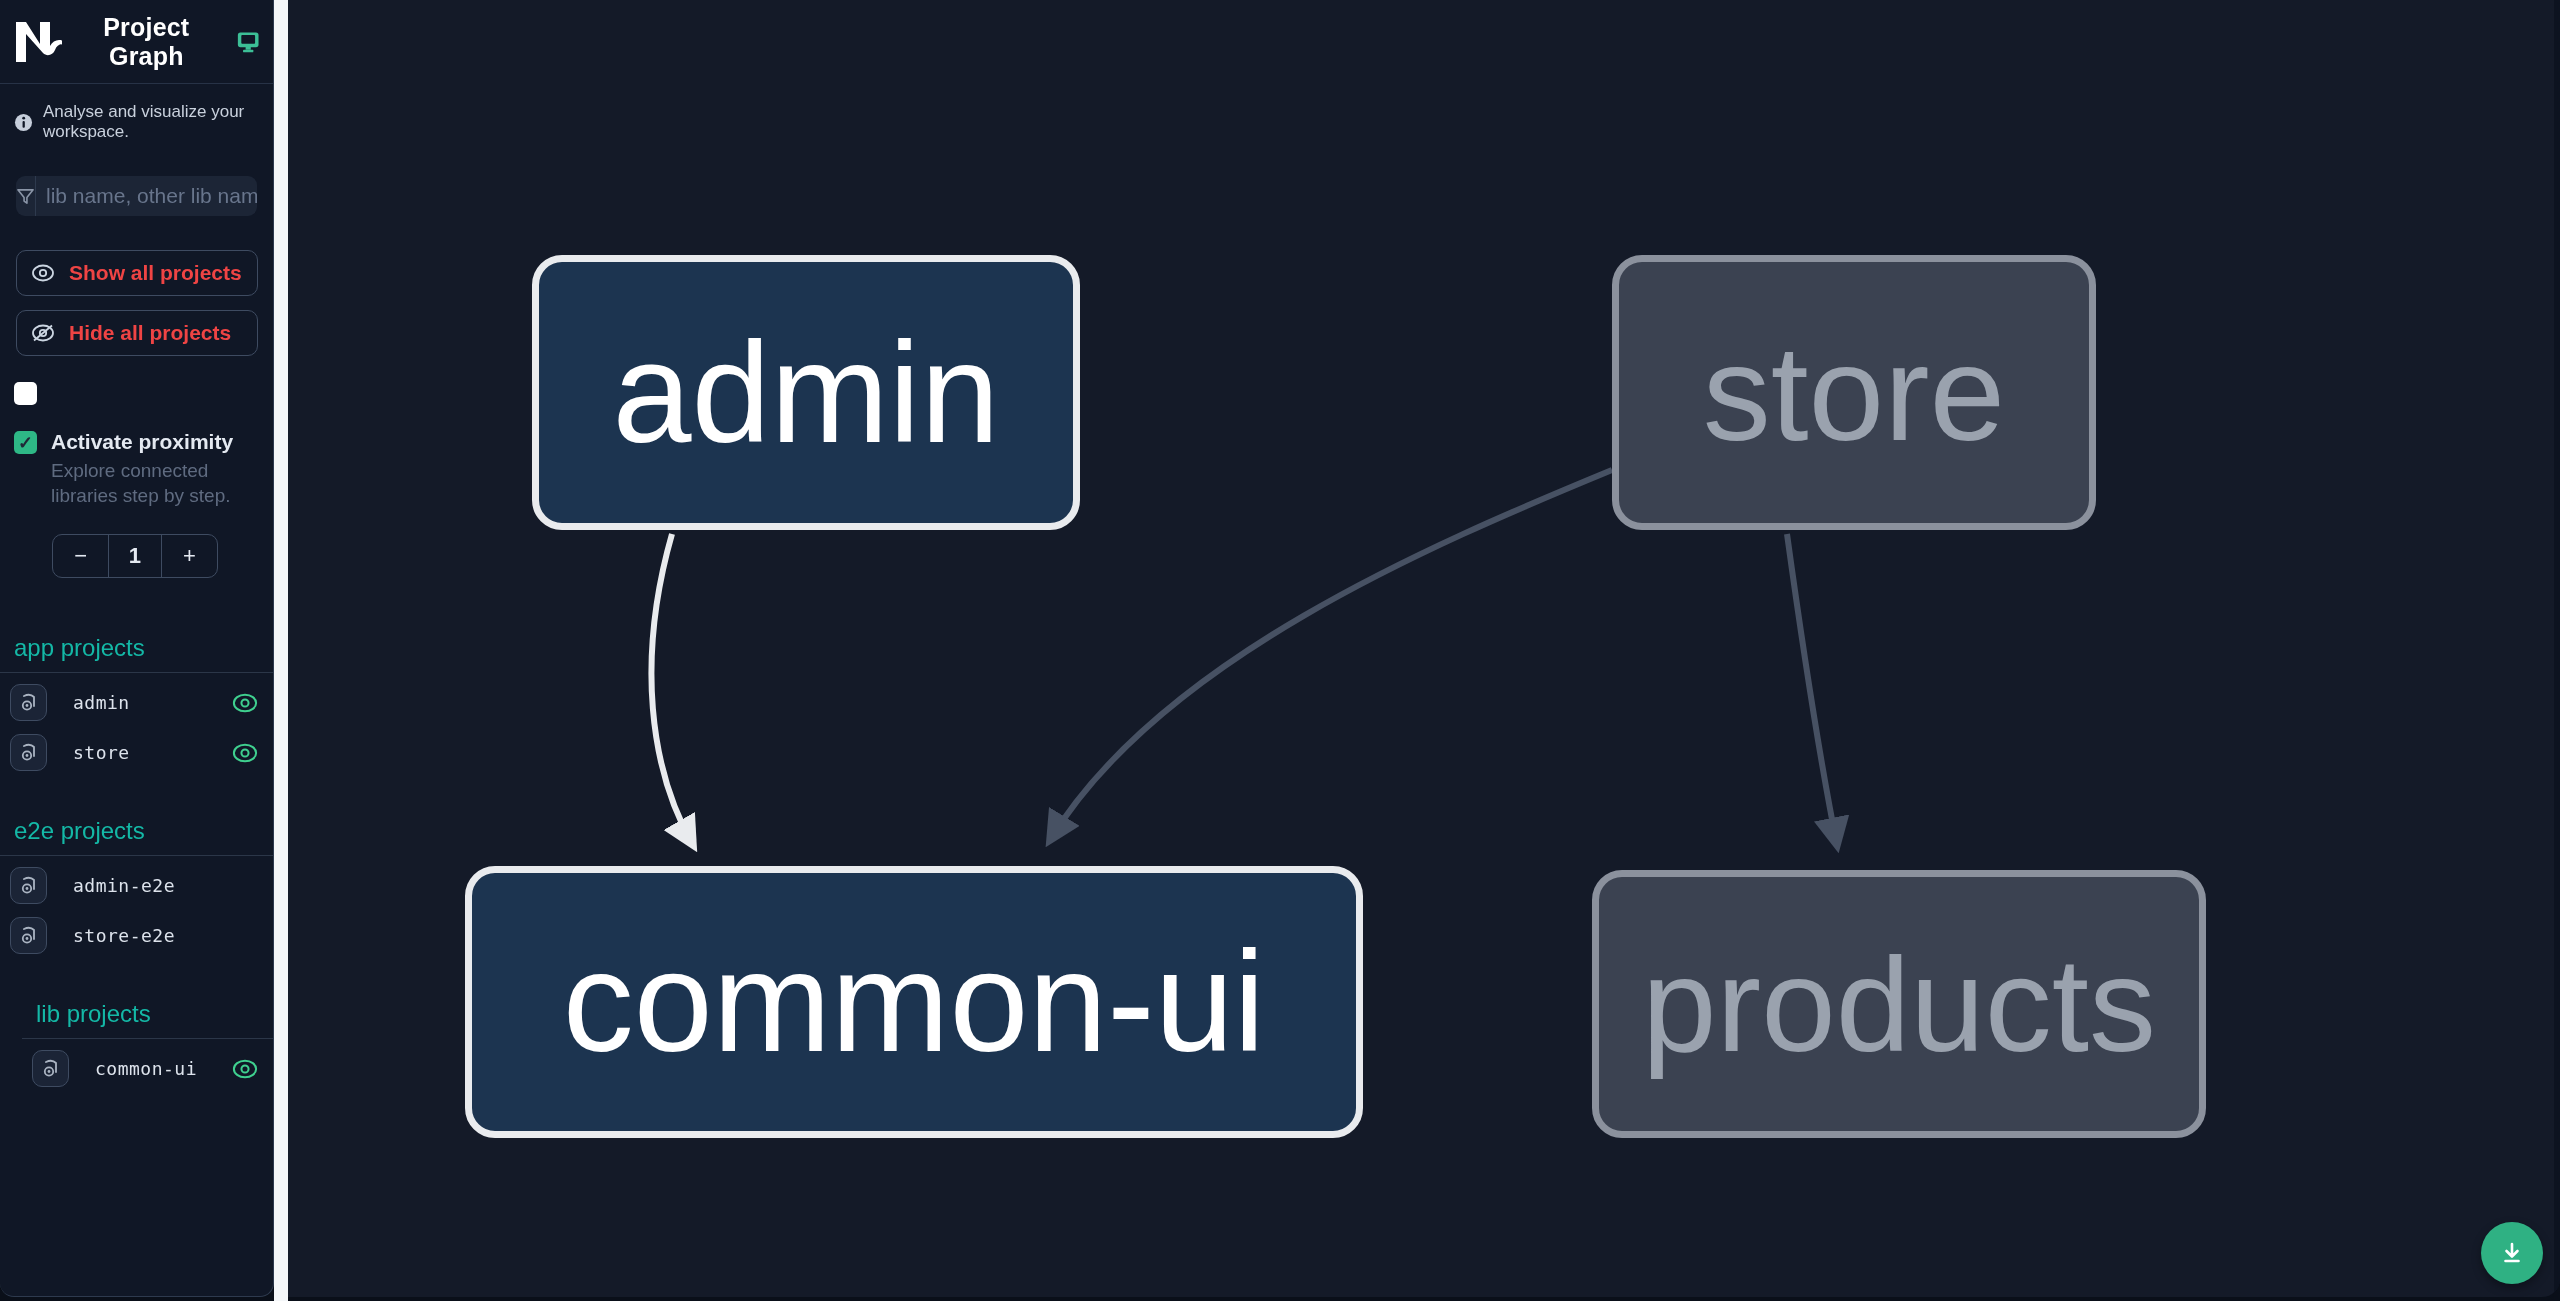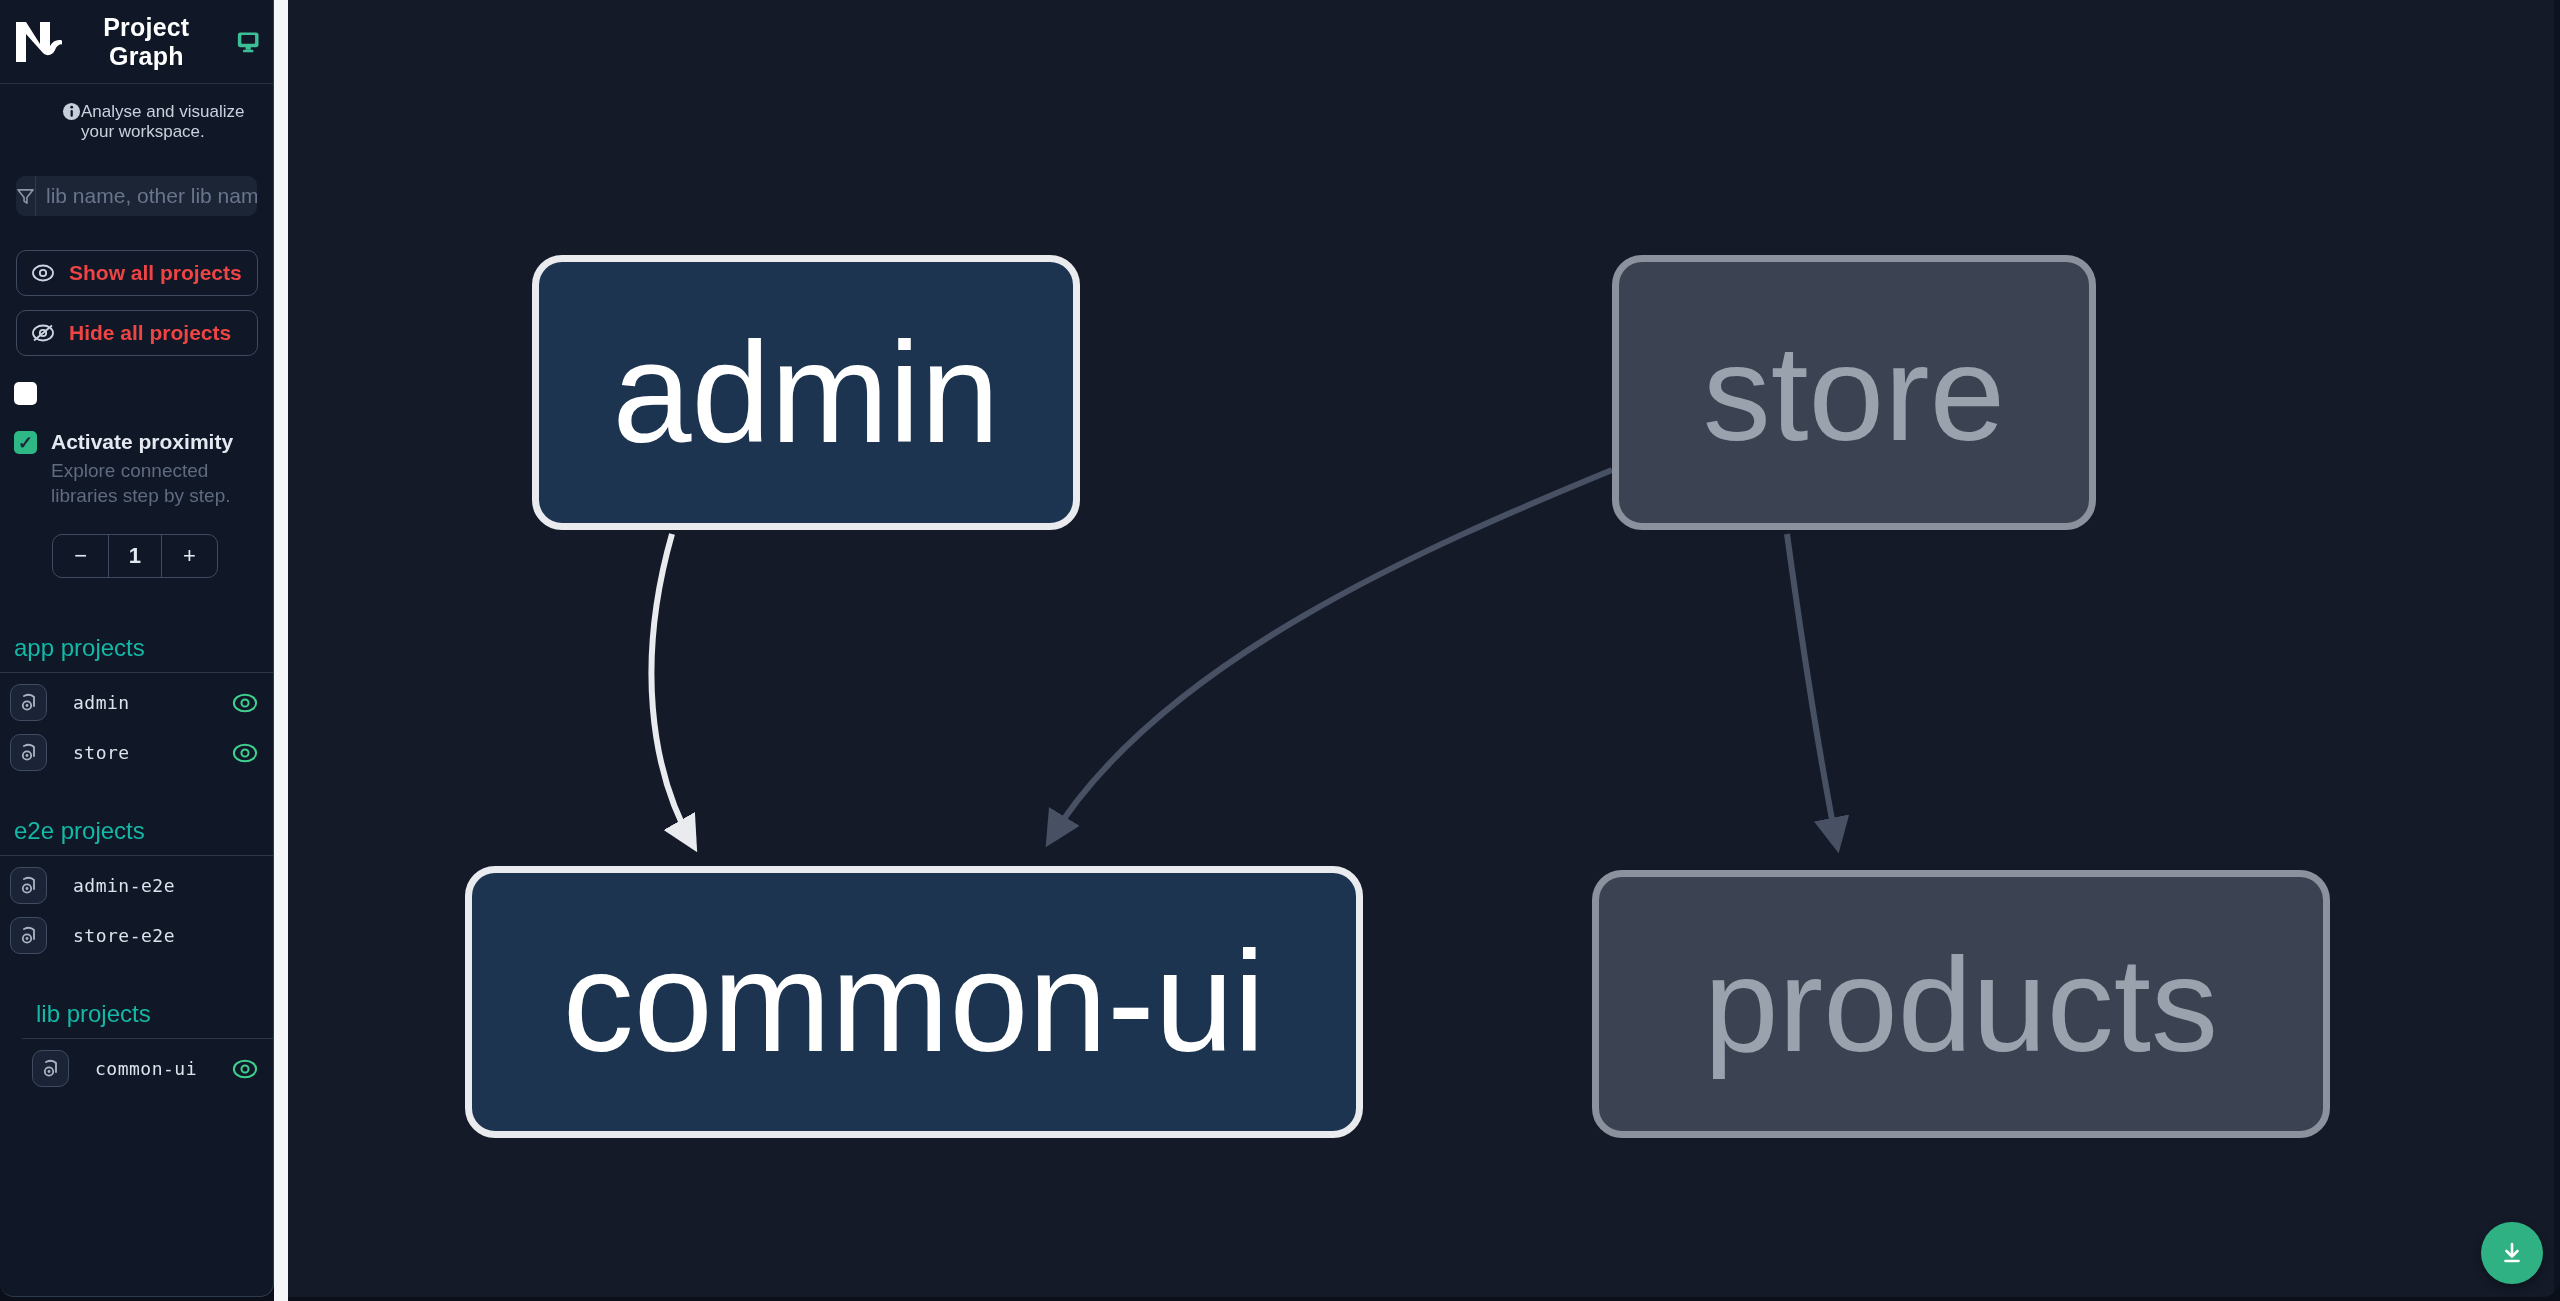--- a/index.html
+++ b/index.html
@@ -10,21 +10,21 @@
   .sidebar{
     position:relative; width:274px; height:1297px; background:#101726;
     border:1px solid #2e3a4e; border-top:none; border-left:none;
     border-radius:0 0 14px 14px; flex:0 0 274px; color:#e6eaf0;
   }
   .sb-header{ height:84px; display:flex; align-items:center; gap:12px; padding:0 14px; border-bottom:1px solid #273246;text-align:center; }
   .nx-logo{ width:48px; height:44px; flex:0 0 auto; }
   .sb-title{ font-size:25px; font-weight:bold; color:#ffffff; letter-spacing:.2px; }
   .monitor-icon{ width:26px; height:24px; margin-left:6px; }
 
-  .subtitle-row{ display:flex; align-items:flex-start; padding:18px 14px 6px 14px;margin-left:48px; }
+  .subtitle-row{ display:flex; align-items:center; gap:10px; padding:18px 14px 6px 14px; }
   .info-icon{ width:19px; height:19px; flex:0 0 auto; }
   .subtitle-text{ font-size:17px; color:#c9d1dd; }
 
   .search-box{ margin:28px 16px 0 16px; height:40px; background:#1c2536; border-radius:9px; display:flex; align-items:center; overflow:hidden; }
   .search-prefix{ width:44px; height:100%; display:flex; align-items:center; justify-content:center; border-right:1px solid #2e3a4e; }
   .search-box input{ flex:1; height:100%; background:transparent; border:none; outline:none; color:#dbe2ec; font-size:21px; padding:0 10px; font-family:"Liberation Sans",sans-serif; }
   .search-box input::placeholder{ color:#68758c; }
 
   .cb-row{ display:flex; gap:14px; padding:0 14px; margin-top:24px; cursor:pointer; }
   .cb-box{ width:23px; height:23px; border-radius:5px; flex:0 0 auto; margin-top:2px; display:flex; align-items:center; justify-content:center; }
@@ -68,21 +68,21 @@
   .node-focused{ background:#1c3450; border:7px solid #e9ebee; }
   .node-focused .node-label{ color:#ffffff; }
   .node-faded{ background:#3b4251; border:7px solid #8b919d; }
   .node-faded .node-label{ color:#9aa2ae; }
   .n-admin{ left:244px; top:255px; width:548px; height:275px; }
   .n-admin .node-label{ font-size:142px; }
   .n-store{ left:1324px; top:255px; width:484px; height:275px; }
   .n-store .node-label{ font-size:136px; }
   .n-common-ui{ left:177px; top:866px; width:898px; height:272px; }
   .n-common-ui .node-label{ font-size:142px; }
-  .n-products{ left:1304px; top:870px; width:738px; height:268px; }
+  .n-products{ left:1304px; top:870px; width:614px; height:268px; }
   .n-products .node-label{ font-size:134px; }
 
   .fab{ position:absolute; left:2193px; top:1222px; width:62px; height:62px; border-radius:50%;
     background:#2fb183; border:none; display:flex; align-items:center; justify-content:center; cursor:pointer;
     box-shadow:0 4px 10px rgba(0,0,0,.35); }
   .right-track{ position:absolute; right:0; top:0; width:6px; height:100%; background:#0d1320; }
 </style>
 </head>
 <body>
 

